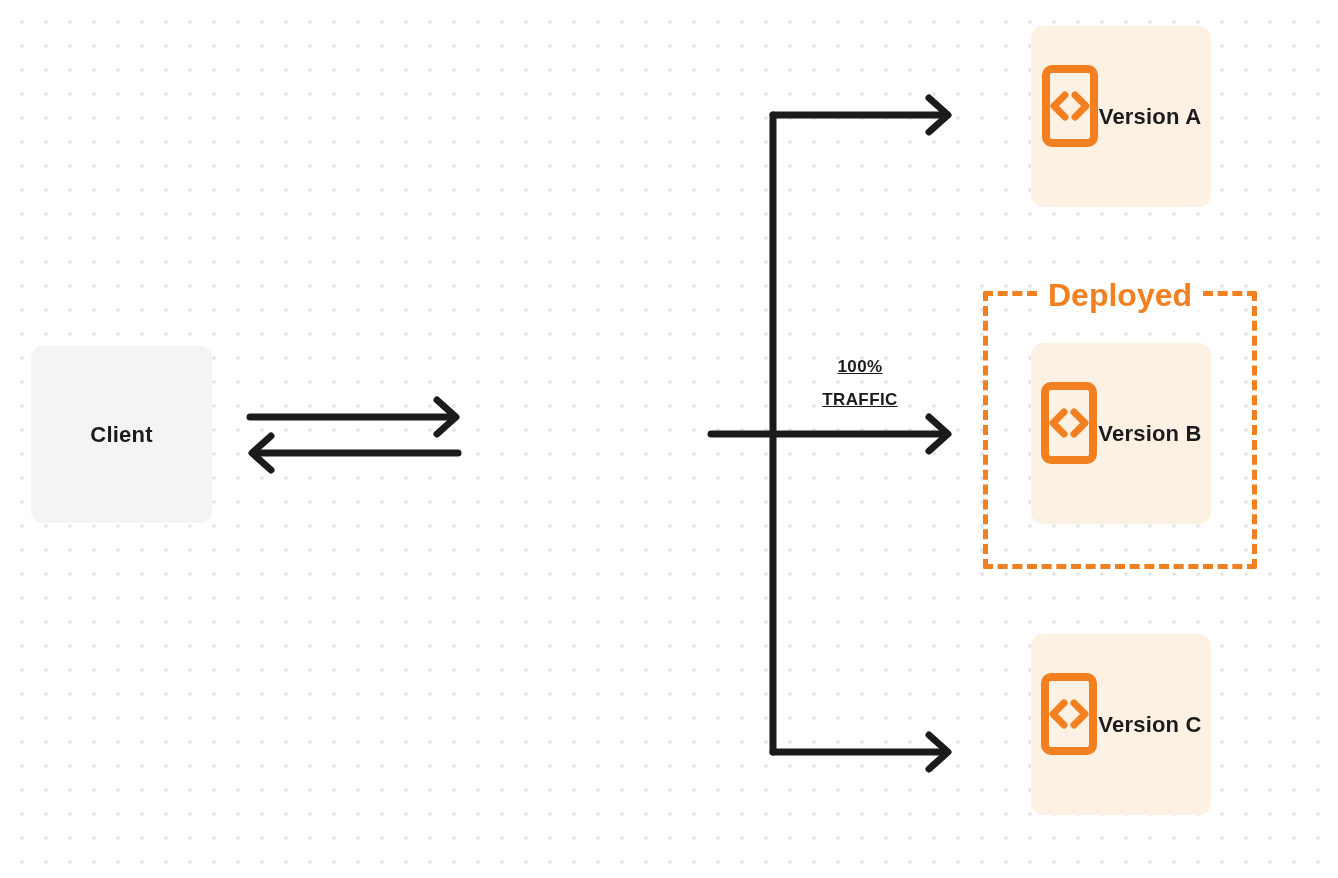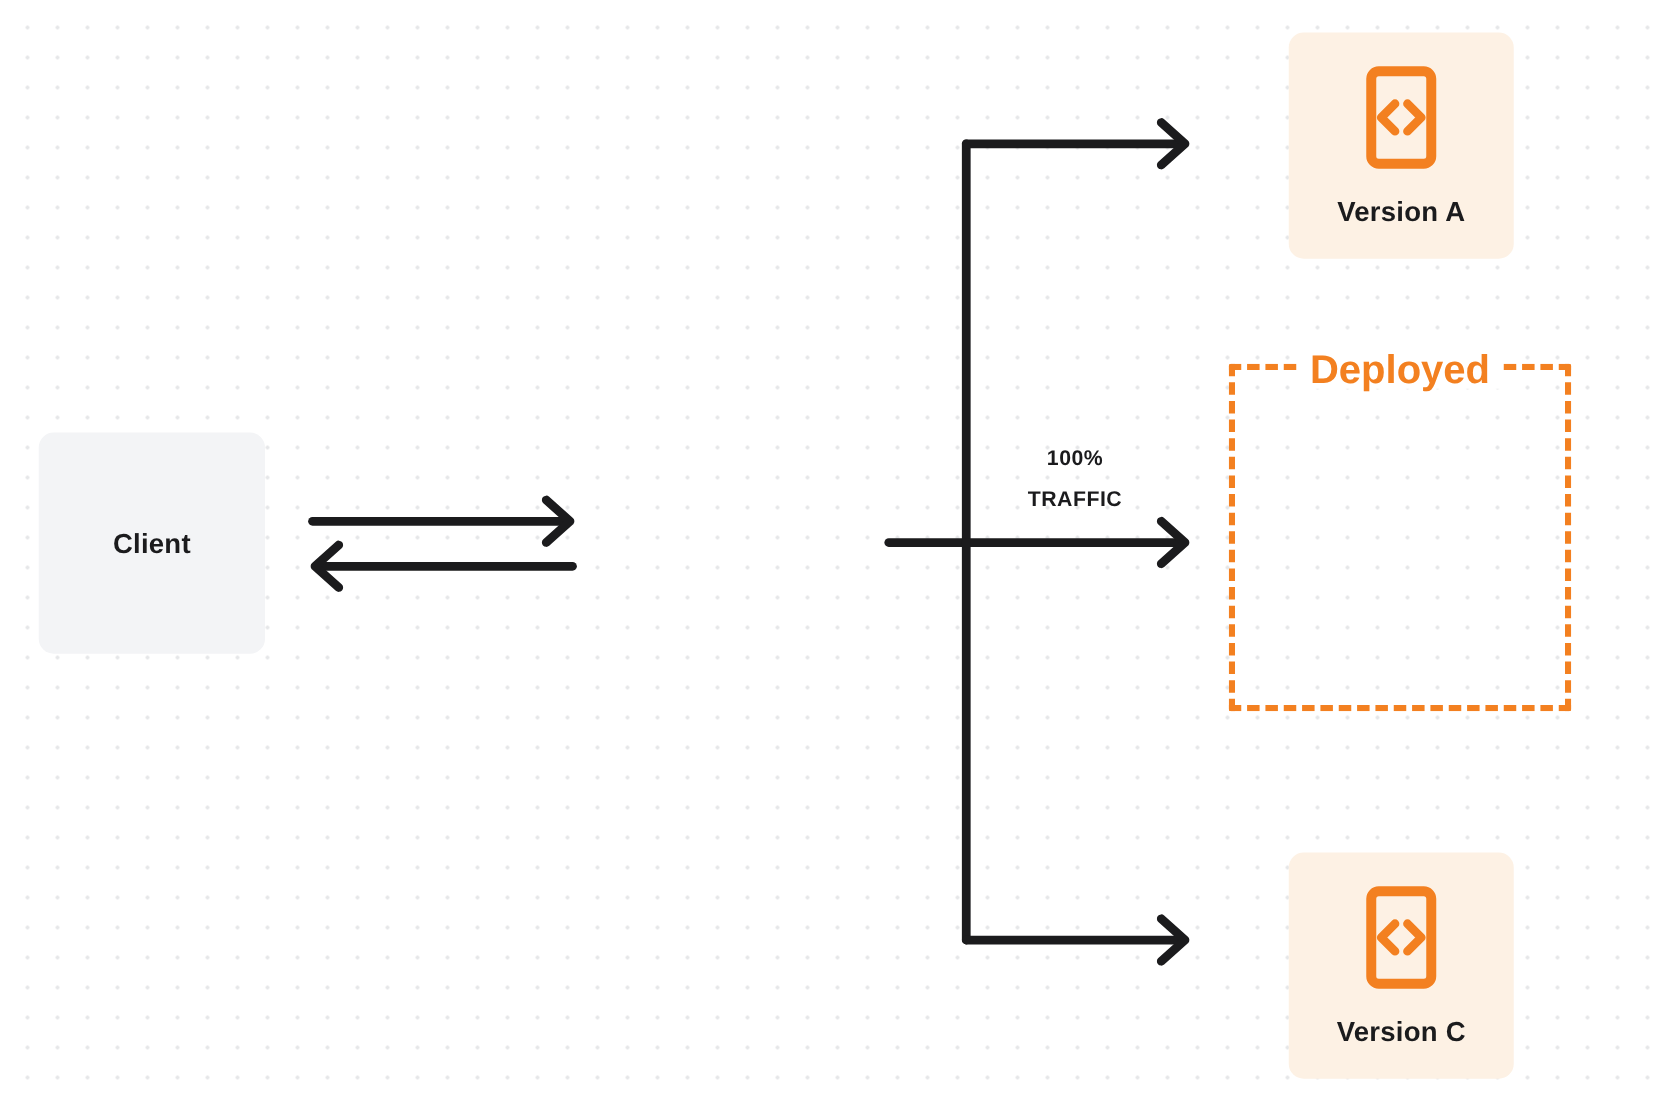--- a/index.html
+++ b/index.html
@@ -17,21 +17,20 @@
     background-position: 10px 10px;
     font-family: "Liberation Sans", sans-serif;
     overflow: hidden;
   }
 
   
   .node {
     position: absolute;
     border-radius: 12px;
     display: flex;
-    flex-direction: column;
     align-items: center;
     justify-content: center;
     box-sizing: border-box;
   }
   .node-label {
     font-size: 22px;
     font-weight: bold;
     color: #1b1b1d;
     letter-spacing: 0.2px;
     line-height: 1;
@@ -60,21 +59,21 @@
 
   
   .version-node {
     width: 180px;
     height: 181px;
     background: #fdf1e4;
     left: 1031px;
   }
   #version-a-node { top: 26px; }
   #version-b-node { top: 343px; }
-  #version-c-node { top: 682px; }
+  #version-c-node { top: 634px; }
   .version-node .node-icon { margin-bottom: 18px; }
 
   
   #deployed-group {
     position: absolute;
     left: 983px;
     top: 291px;
     width: 274px;
     height: 278px;
     box-sizing: border-box;
@@ -111,21 +110,21 @@
     left: 790px;
     top: 350px;
     width: 140px;
     text-align: center;
     color: #1b1b1d;
     font-size: 17px;
     font-weight: bold;
     line-height: 33px;
     letter-spacing: 0.4px;
   }
-  #traffic-label div { white-space: nowrap; }
+  #traffic-label div { white-space: nowrap; text-decoration: underline; }
 </style>
 </head>
 <body>
 
 <div id="stage">
 
   <svg id="connectors" viewBox="0 0 1338 878" xmlns="http://www.w3.org/2000/svg">
     <g fill="none" stroke="#1b1b1d" stroke-width="7" stroke-linecap="round" stroke-linejoin="round">
 
       <g>
@@ -183,20 +182,32 @@
         <rect x="5" y="5" width="48" height="74" rx="6" ry="6" fill="none" stroke="#f38020" stroke-width="8"></rect>
         <g fill="none" stroke="#f38020" stroke-width="7" stroke-linecap="round" stroke-linejoin="round">
           <polyline points="24,31 13,42 24,53"></polyline>
           <polyline points="34,31 45,42 34,53"></polyline>
         </g>
       </svg>
     </span>
     <span class="node-label">Version A</span>
   </div>
 
+  <div class="node version-node" id="version-b-node">
+    <span class="node-icon">
+      <svg width="58" height="84" viewBox="0 0 58 84" xmlns="http://www.w3.org/2000/svg">
+        <rect x="5" y="5" width="48" height="74" rx="6" ry="6" fill="none" stroke="#f38020" stroke-width="8"></rect>
+        <g fill="none" stroke="#f38020" stroke-width="7" stroke-linecap="round" stroke-linejoin="round">
+          <polyline points="24,31 13,42 24,53"></polyline>
+          <polyline points="34,31 45,42 34,53"></polyline>
+        </g>
+      </svg>
+    </span>
+    <span class="node-label">Version B</span>
+  </div>
 
   <div class="node version-node" id="version-c-node">
     <span class="node-icon">
       <svg width="58" height="84" viewBox="0 0 58 84" xmlns="http://www.w3.org/2000/svg">
         <rect x="5" y="5" width="48" height="74" rx="6" ry="6" fill="none" stroke="#f38020" stroke-width="8"></rect>
         <g fill="none" stroke="#f38020" stroke-width="7" stroke-linecap="round" stroke-linejoin="round">
           <polyline points="24,31 13,42 24,53"></polyline>
           <polyline points="34,31 45,42 34,53"></polyline>
         </g>
       </svg>

